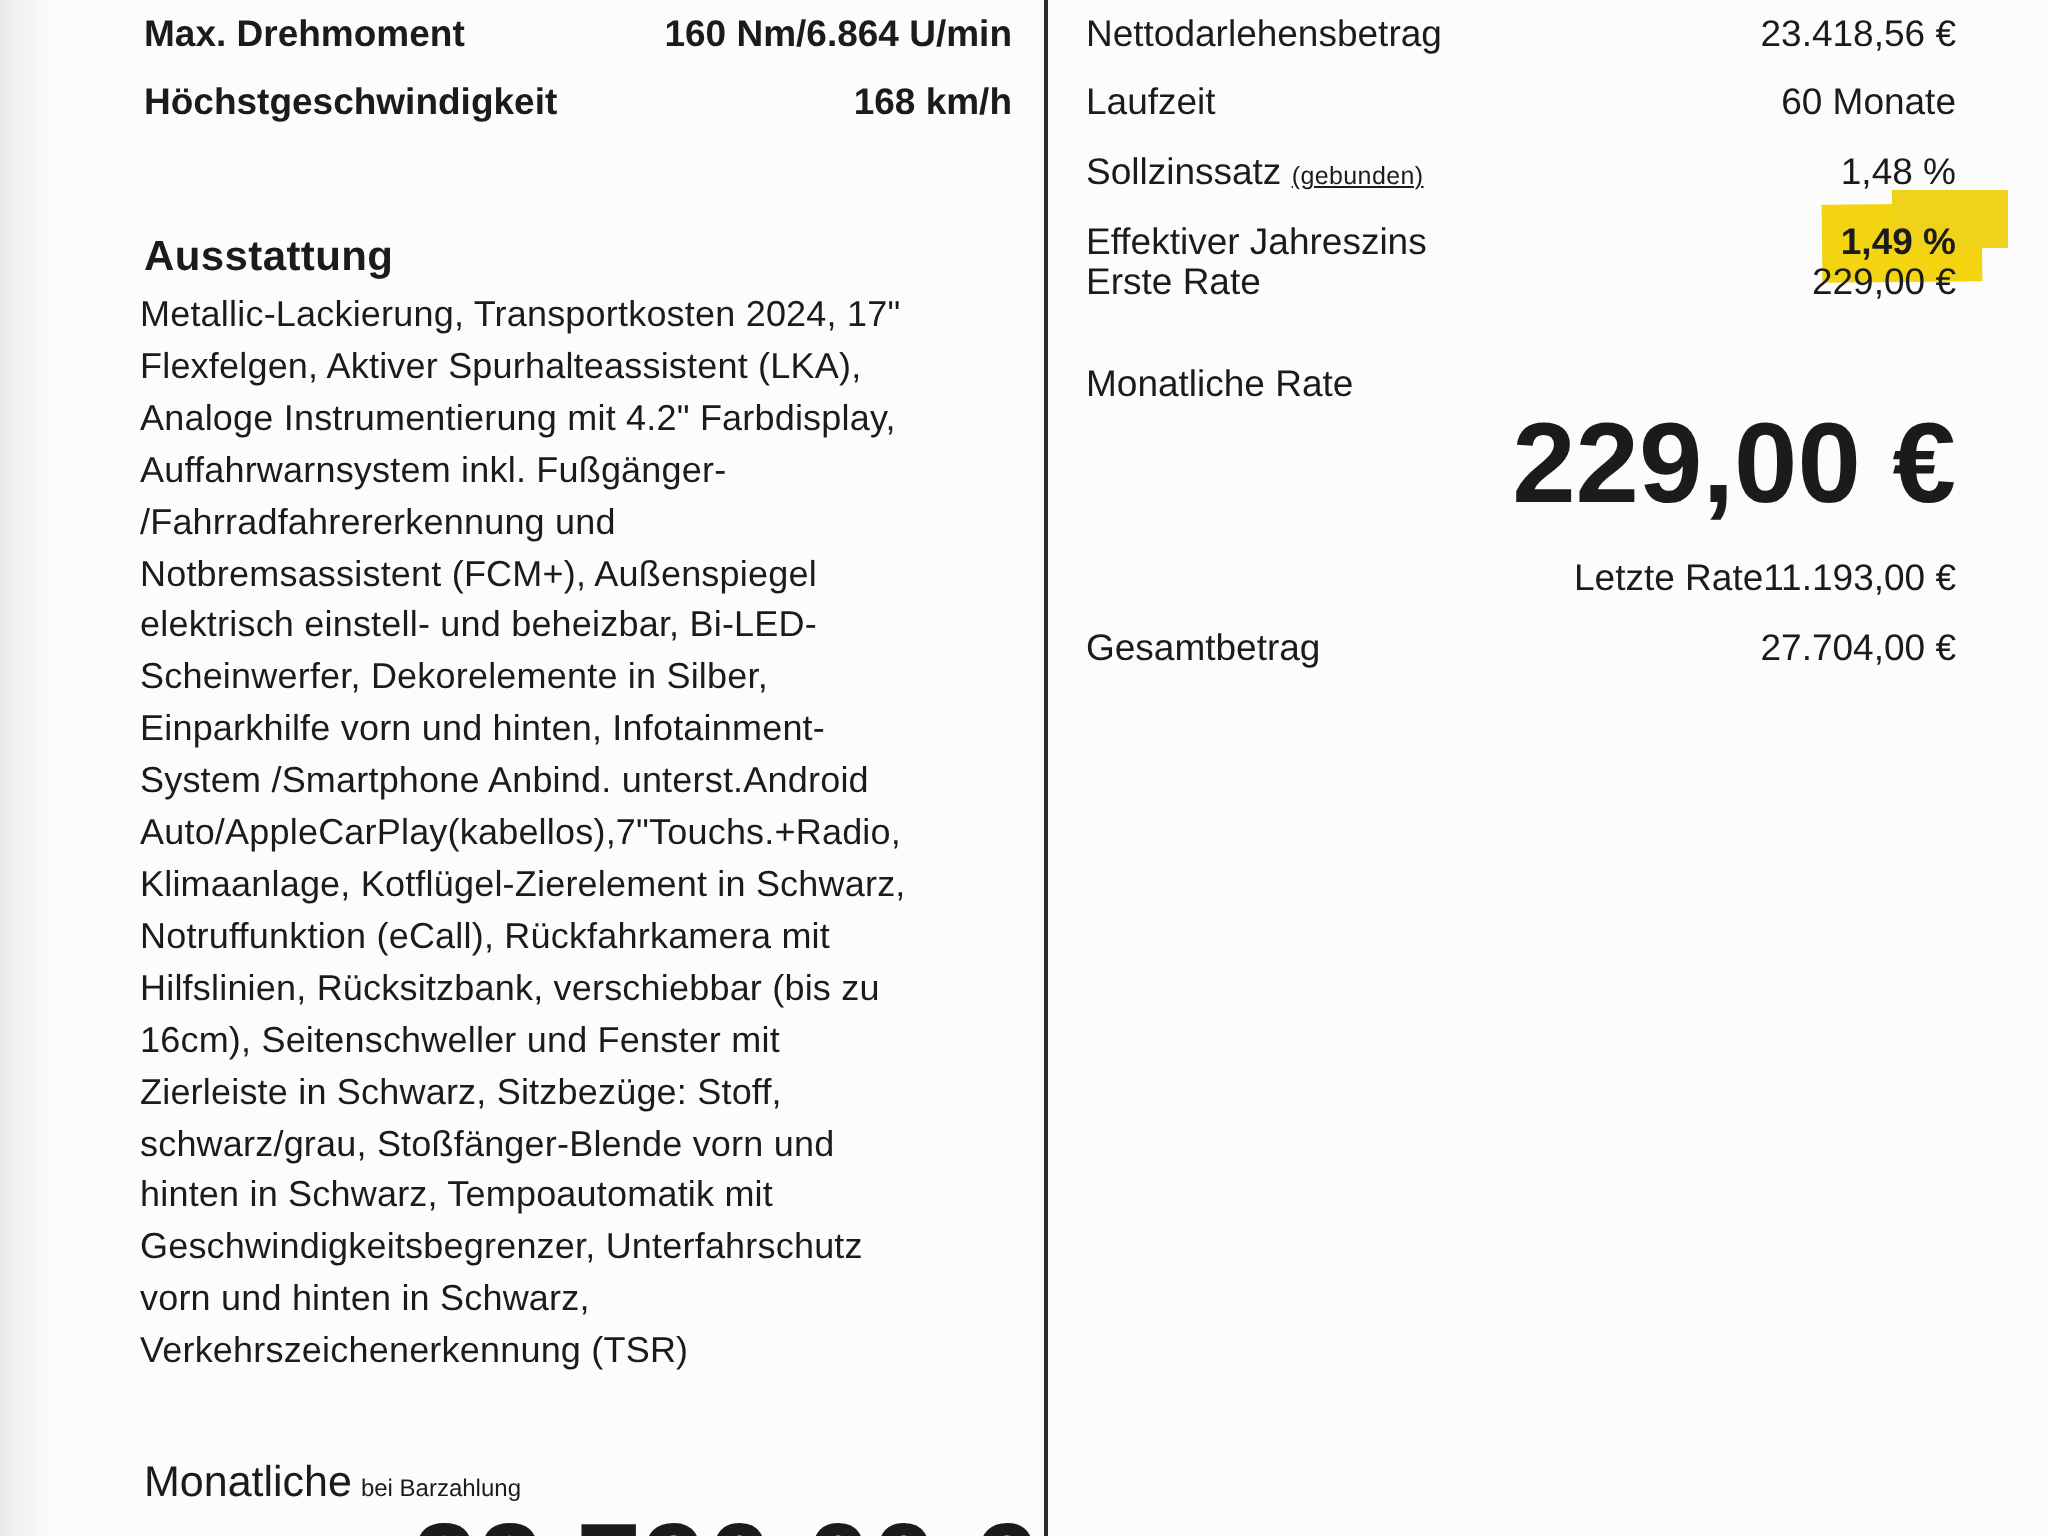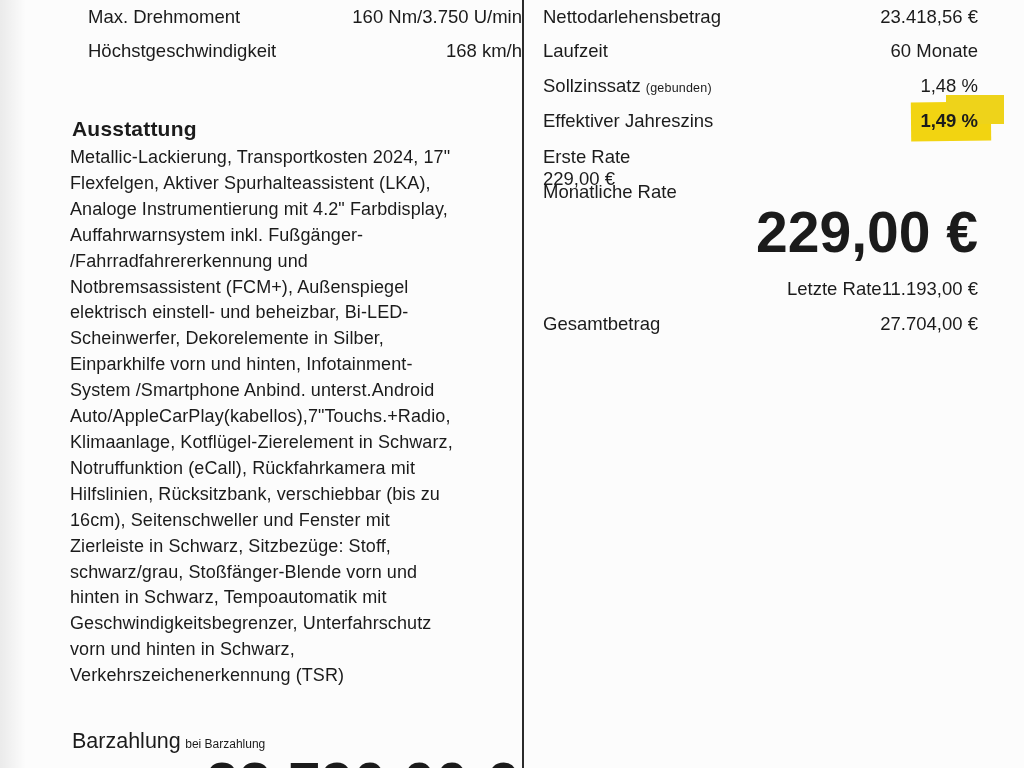--- a/index.html
+++ b/index.html
@@ -13,23 +13,23 @@
   
   .edge-shade {
     position:absolute; left:0; top:0; width:26px; height:768px;
     background:linear-gradient(90deg, rgba(0,0,0,0.07), rgba(0,0,0,0));
     pointer-events:none;
   }
 
   
   .left-col { position:absolute; left:72px; top:0; width:434px; }
   .spec-row {
-    position:absolute; left:16px; width:434px;
+    position:absolute; left:0; width:434px;
     display:flex; justify-content:space-between;
-    font-size:18.5px; line-height:22px;
+    font-size:18.5px; line-height:22px;font-weight:bold;
   }
   .spec-row.r1 { top:6px; }
   .spec-row.r2 { top:40px; }
 
   .equip-heading {
     position:absolute; left:0; top:117px;
     font-size:21px; font-weight:700; letter-spacing:0.2px;
   }
   .equip-text {
     position:absolute; left:-2px; top:145px; width:460px;
@@ -56,25 +56,25 @@
   .right-col { position:absolute; left:543px; top:0; width:435px; }
   .fin-row {
     position:absolute; left:0; width:435px;
     display:flex; justify-content:space-between; align-items:baseline;
     font-size:18.5px; line-height:22px;
   }
   .fin-row.f1 { top:6px;gap:24px; }
   .fin-row.f2 { top:40px; }
   .fin-row.f3 { top:75px; }
   .fin-row.f4 { top:110px; }
-  .fin-row.f5 { top:146px;flex-direction:column; }
+  .fin-row.f5 { top:130px; }
   .fin-row.f6 { top:181px; }
   .fin-row.f7 { top:278px;justify-content:flex-end; }
   .fin-row.f8 { top:313px; }
-  .label-small { font-size:12.5px; letter-spacing:0.2px; }
+  .label-small { font-size:12.5px; letter-spacing:0.2px;text-decoration:underline; }
 
   .hl {
     position:relative; z-index:0; display:inline-block; font-weight:700;
   }
   .hl::before {
     content:""; position:absolute; z-index:-1;
     left:-9px; right:-13px; top:-8px; bottom:-9px;
     background:#f2d411; transform:rotate(-0.6deg);
   }
   .hl::after {
@@ -90,21 +90,21 @@
 </style>
 </head>
 <body>
 
 <div class="edge-shade"></div>
 
 <div class="left-col">
 
   <div class="spec-row r1">
     <span>Max. Drehmoment</span>
-    <span>160 Nm/3.750 U/min</span>
+    <span>160 Nm/6.864 U/min</span>
   </div>
 
   <div class="spec-row r2">
     <span>Höchstgeschwindigkeit</span>
     <span>168 km/h</span>
   </div>
 
   <h2 class="equip-heading">Ausstattung</h2>
 
   <div class="equip-text">Metallic-Lackierung, Transportkosten 2024, 17"
@@ -123,21 +123,21 @@
 Hilfslinien, Rücksitzbank, verschiebbar (bis zu
 16cm), Seitenschweller und Fenster mit
 Zierleiste in Schwarz, Sitzbezüge: Stoff,
 schwarz/grau, Stoßfänger-Blende vorn und
 hinten in Schwarz, Tempoautomatik mit
 Geschwindigkeitsbegrenzer, Unterfahrschutz
 vorn und hinten in Schwarz,
 Verkehrszeichenerkennung (TSR)</div>
 
   <div class="hauspreis-line">
-    <span class="hauspreis-main">Barzahlung</span>
+    <span class="hauspreis-main">Monatliche</span>
     <span class="hauspreis-sub"> <span>bei Barzahlung</span></span>
   </div>
 
   <div class="hauspreis-value">22.790,00 €</div>
 
 </div>
 
 <div class="divider"></div>
 
 <div class="right-col">

